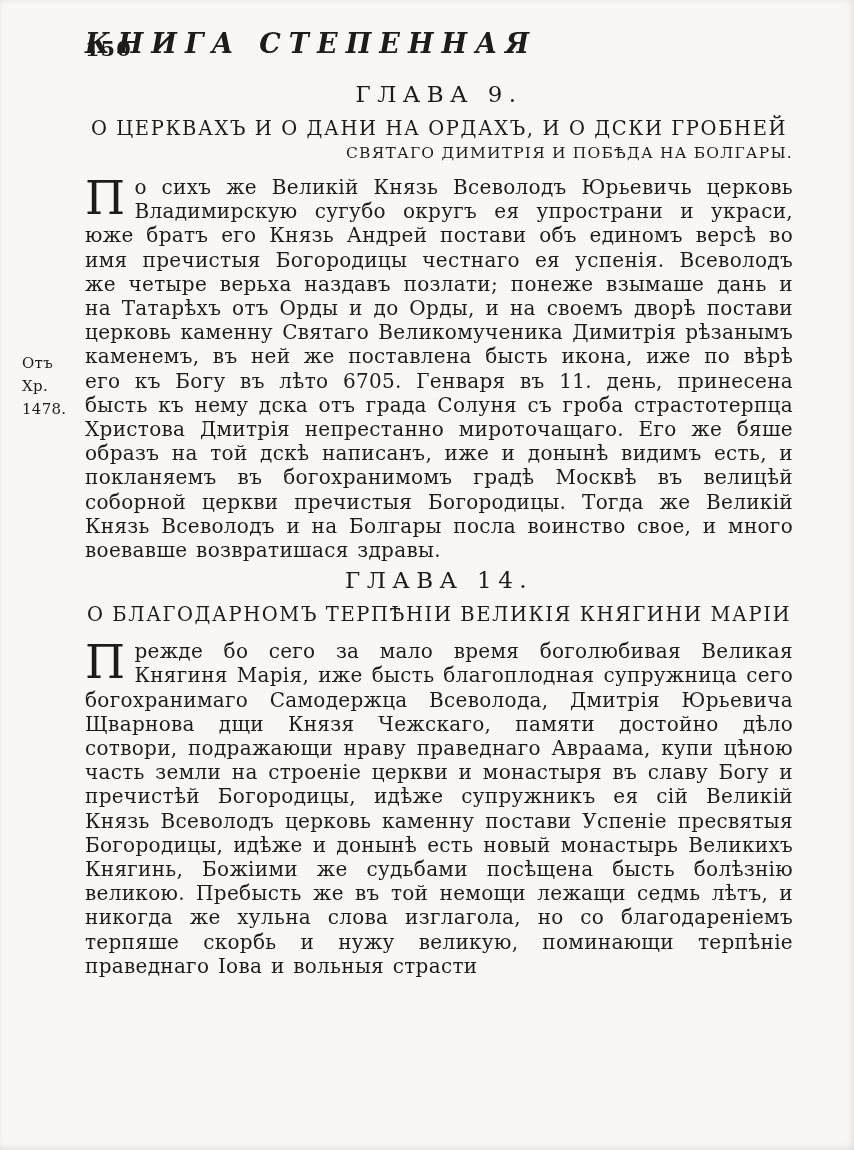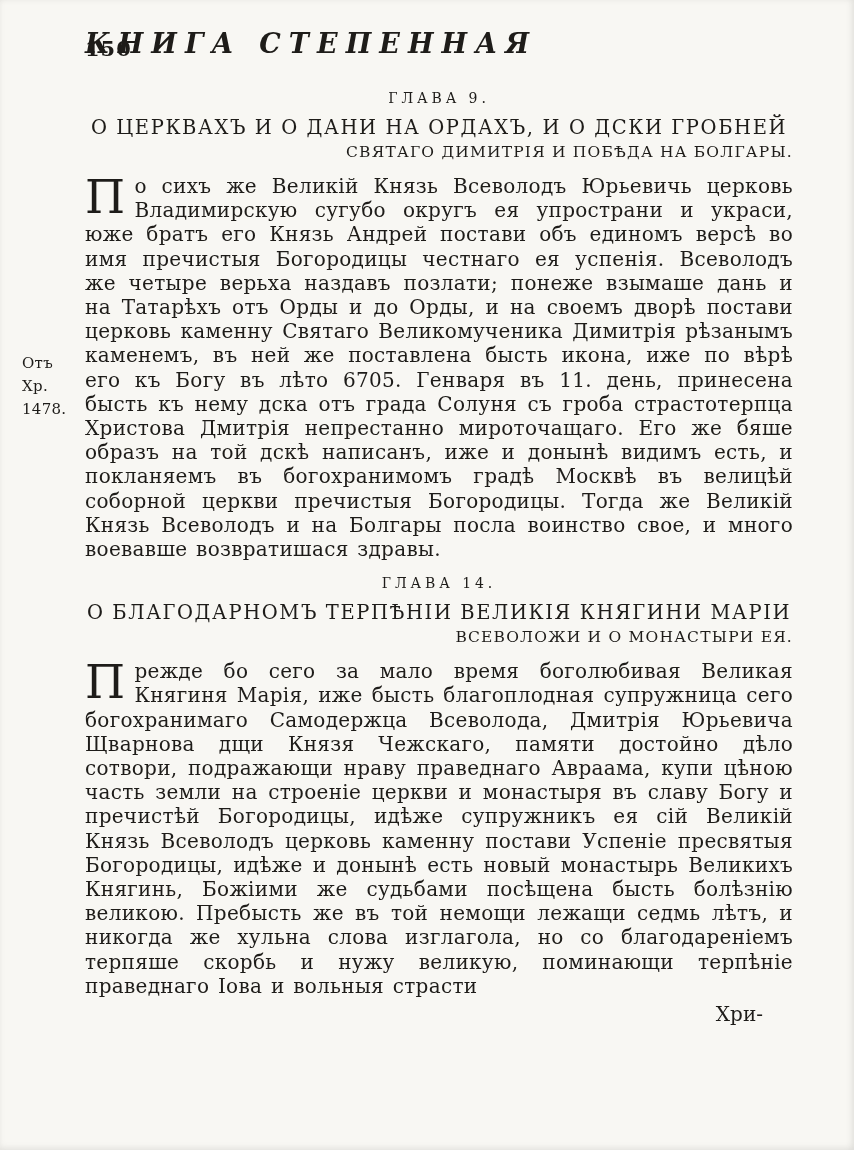--- a/index.html
+++ b/index.html
@@ -42,23 +42,23 @@
     top: 2px;
     margin: 0;
     text-align: left;
     font-size: 27px;
     font-style: italic;
     font-weight: bold;
     letter-spacing: 0.30em;
     white-space: nowrap;
   }
   .chapter-heading {
-    margin: 14px 0 0 0;
+    margin: 5px 0 0 0;
     text-align: center;
-    font-size: 14px;
+    font-size: 23px;
     font-weight: normal;
     letter-spacing: 0.28em;
   }
   .chapter-title {
     margin: 10px 0 0 0;
     text-align: center;
     font-size: 19.5px;
     font-weight: normal;
     letter-spacing: 1.6px;
     white-space: nowrap;
@@ -122,22 +122,20 @@
       <h3 class="chapter-title">О ЦЕРКВАХЪ И О ДАНИ НА ОРДАХЪ, И О ДСКИ ГРОБНЕЙ</h3>
       <h4 class="chapter-subtitle">СВЯТАГО ДИМИТРІЯ И ПОБѢДА НА БОЛГАРЫ.</h4>
       <p class="body-para">
         <span class="dropcap">П</span><span>о сихъ же Великій Князь Всеволодъ Юрьевичь церковь Владимирскую сугубо округъ ея упространи и украси, юже братъ его Князь Андрей постави объ единомъ версѣ во имя пречистыя Богородицы честнаго ея успенія. Всеволодъ же четыре верьха наздавъ позлати; понеже взымаше дань и на Татарѣхъ отъ Орды и до Орды, и на своемъ дворѣ постави церковь каменну Святаго Великомученика Димитрія рѣзанымъ каменемъ, въ ней же поставлена бысть икона, иже по вѣрѣ его къ Богу въ лѣто 6705. Генваря въ 11. день, принесена бысть къ нему дска отъ града Солуня съ гроба страстотерпца Христова Дмитрія непрестанно мироточащаго. Его же бяше образъ на той дскѣ написанъ, иже и донынѣ видимъ есть, и покланяемъ въ богохранимомъ градѣ Москвѣ въ велицѣй соборной церкви пречистыя Богородицы. Тогда же Великій Князь Всеволодъ и на Болгары посла воинство свое, и много воевавше возвратишася здравы.</span>
       </p>
     </section>
 
     <section>
       <h2 class="chapter-heading">ГЛАВА 14.</h2>
       <h3 class="chapter-title">О БЛАГОДАРНОМЪ ТЕРПѢНІИ ВЕЛИКІЯ КНЯГИНИ МАРІИ</h3>
-      <h4 class="chapter-subtitle">ВСЕВОЛОЖИ И О МОНАСТЫРИ ЕЯ.</h4>
       <p class="body-para">
         <span class="dropcap">П</span><span>режде бо сего за мало время боголюбивая Великая Княгиня Марія, иже бысть благоплодная супружница сего богохранимаго Самодержца Всеволода, Дмитрія Юрьевича Щварнова дщи Князя Чежскаго, памяти достойно дѣло сотвори, подражающи нраву праведнаго Авраама, купи цѣною часть земли на строеніе церкви и монастыря въ славу Богу и пречистѣй Богородицы, идѣже супружникъ ея сій Великій Князь Всеволодъ церковь каменну постави Успеніе пресвятыя Богородицы, идѣже и донынѣ есть новый монастырь Великихъ Княгинь, Божіими же судьбами посѣщена бысть болѣзнію великою. Пребысть же въ той немощи лежащи седмь лѣтъ, и никогда же хульна слова изглагола, но со благодареніемъ терпяше скорбь и нужу великую, поминающи терпѣніе праведнаго Іова и вольныя страсти</span>
       </p>
     </section>
 
-    <div class="catchword">Хри-</div>
 
   </div>
 </div>
 
 </body></html>

